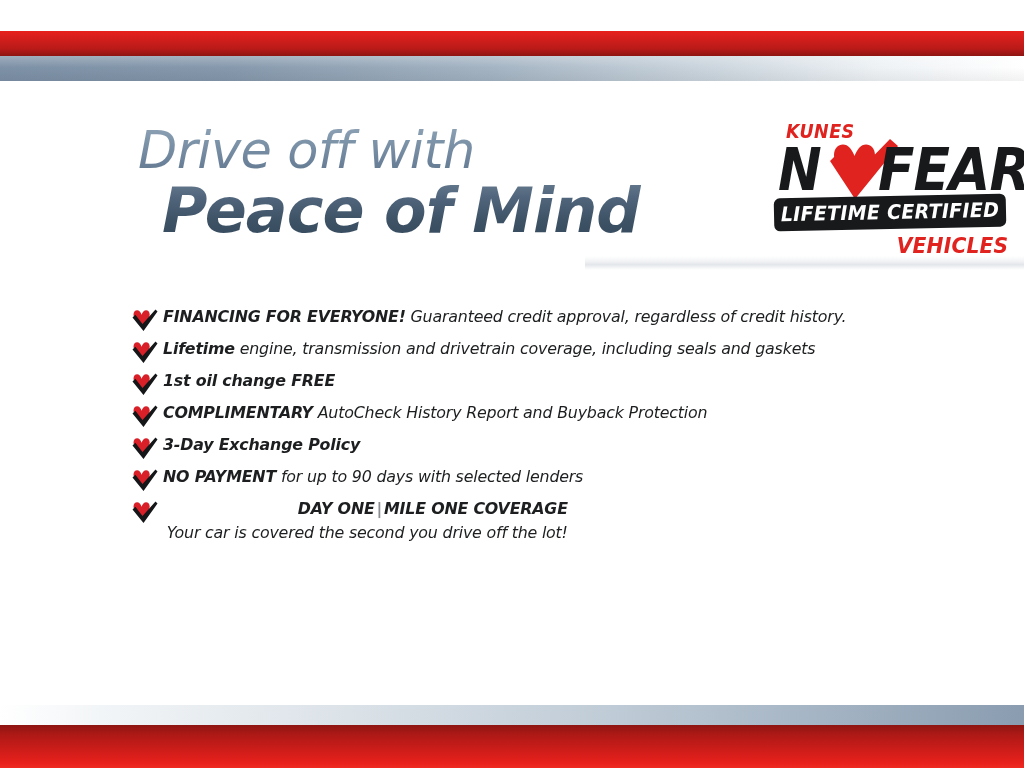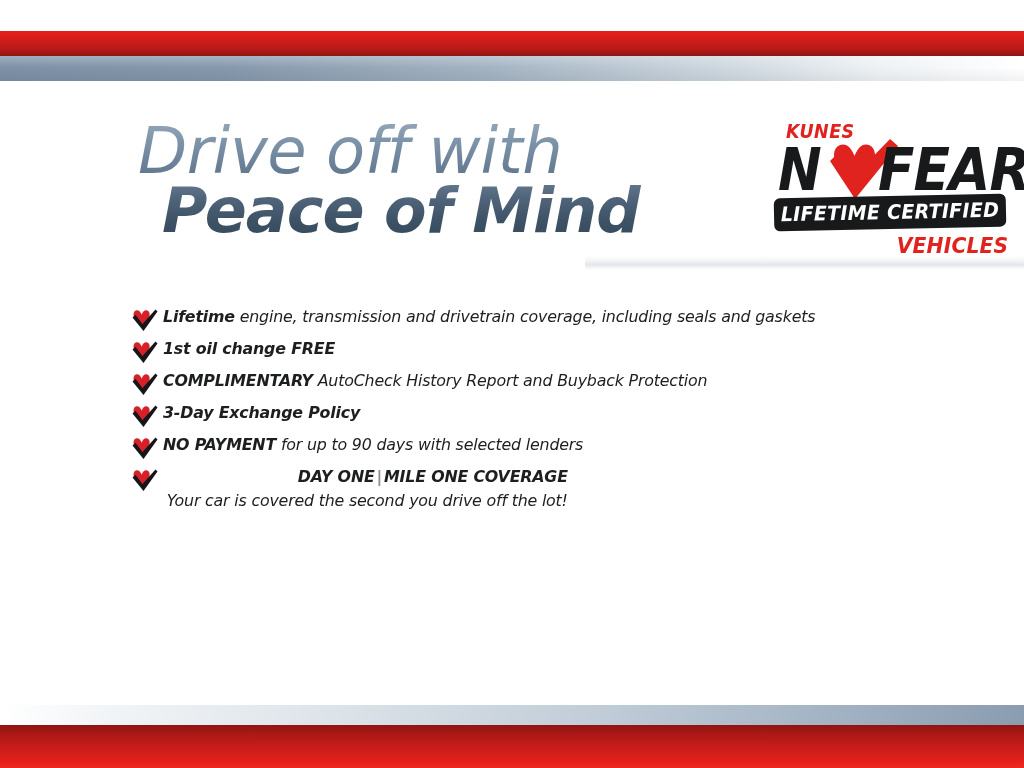--- a/index.html
+++ b/index.html
@@ -83,21 +83,21 @@
   .headline-block {
     position: absolute;
     left: 138px;
     top: 122px;
     width: 640px;
   }
   .headline-line1 {
     font-family: "DejaVu Sans", "Liberation Sans", sans-serif;
     font-style: italic;
     font-weight: 400;
-    font-size: 64px;
+    font-size: 51px;
     line-height: 58px;
     letter-spacing: -0.5px;
     background: linear-gradient(to bottom, #93a6b8 0%, #7c93a8 35%, #6b829a 70%, #5d7489 100%);
     -webkit-background-clip: text;
     background-clip: text;
     color: transparent;
     -webkit-text-fill-color: transparent;
     white-space: nowrap;
     text-shadow: none;
   }
@@ -315,20 +315,29 @@
 
     <div class="logo-bar">
       <div class="logo-bar-text">LIFETIME CERTIFIED</div>
     </div>
 
     <div class="logo-vehicles">VEHICLES</div>
   </div>
 
   <div class="benefits">
 
+    <div class="benefit-row">
+      <span class="check-icon">
+        <svg width="26" height="24" viewBox="0 0 26 24" xmlns="http://www.w3.org/2000/svg">
+          <path d="M1.5 6.5 C1.5 2.5, 5.5 1, 7.8 3.6 C8.6 4.6, 9.2 5.8, 9.6 6.8 C10 5.8, 10.6 4.6, 11.4 3.6 C13.7 1, 17.7 2.5, 17.7 6.5 C17.7 11, 11.6 15.8, 9.6 18 C7.6 15.8, 1.5 11, 1.5 6.5 Z" fill="#d91f27"></path>
+          <path d="M0.5 9.5 L3.4 6.8 L10.5 16 L23.5 1.5 L25.5 3.6 L11.5 23 Z" fill="#141618"></path>
+        </svg>
+      </span>
+      <span class="benefit-text"><span class="b">FINANCING FOR EVERYONE!</span><span class="n"> Guaranteed credit approval, regardless of credit history.</span></span>
+    </div>
 
 
     <div class="benefit-row">
       <span class="check-icon">
         <svg width="26" height="24" viewBox="0 0 26 24" xmlns="http://www.w3.org/2000/svg">
           <path d="M1.5 6.5 C1.5 2.5, 5.5 1, 7.8 3.6 C8.6 4.6, 9.2 5.8, 9.6 6.8 C10 5.8, 10.6 4.6, 11.4 3.6 C13.7 1, 17.7 2.5, 17.7 6.5 C17.7 11, 11.6 15.8, 9.6 18 C7.6 15.8, 1.5 11, 1.5 6.5 Z" fill="#d91f27"></path>
           <path d="M0.5 9.5 L3.4 6.8 L10.5 16 L23.5 1.5 L25.5 3.6 L11.5 23 Z" fill="#141618"></path>
         </svg>
       </span>
       <span class="benefit-text"><span class="b">Lifetime</span><span class="n"> engine, transmission and drivetrain coverage, including seals and gaskets</span></span>

